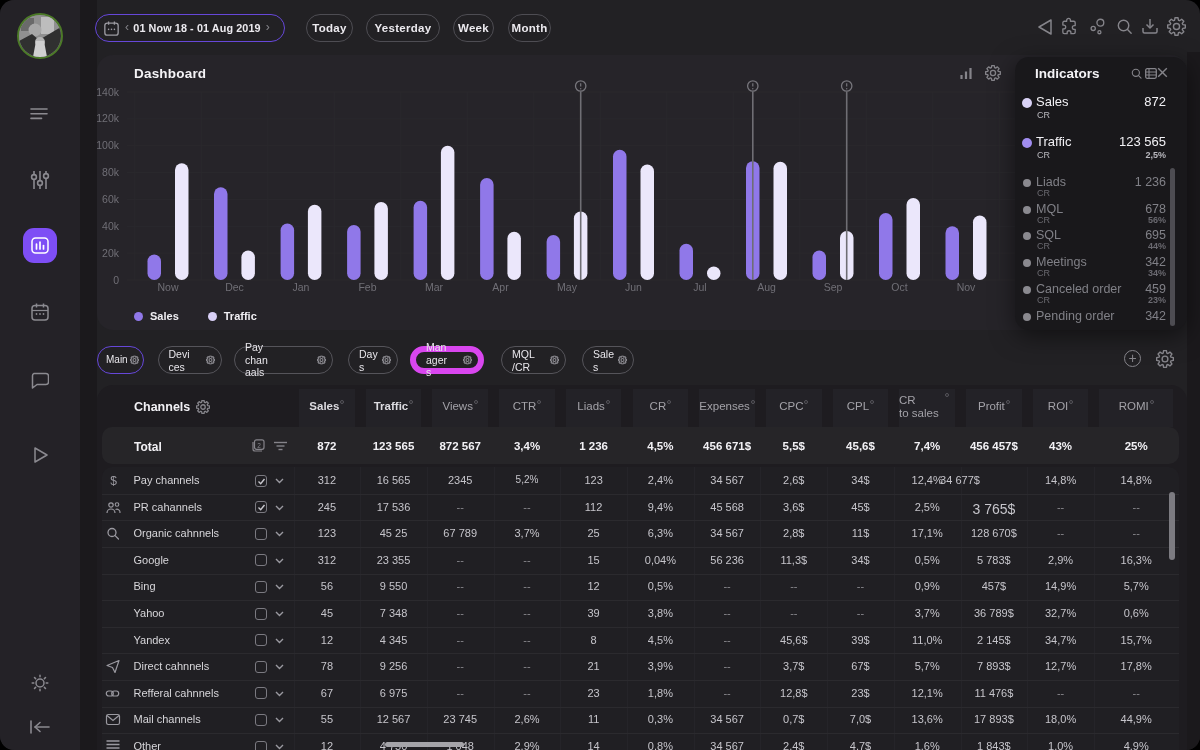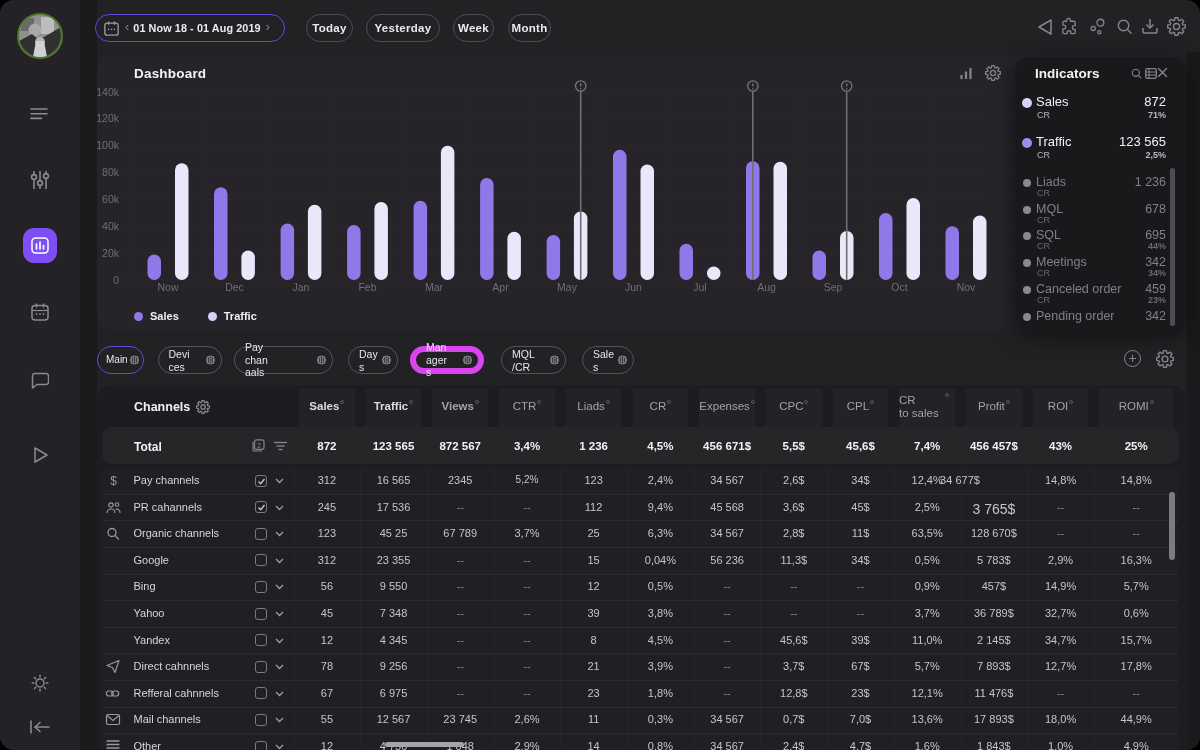--- a/index.html
+++ b/index.html
@@ -252,34 +252,34 @@
       <line x1="4" y1="0.7" x2="4" y2="10.3" stroke="#85848a" stroke-width="1.1"></line>
     </svg>
 <svg class="abs" style="left:1157px;top:67px" width="11" height="11" viewBox="0 0 11 11">
       <line x1="1.2" y1="1.2" x2="9.8" y2="9.8" stroke="#85848a" stroke-width="1.4"></line>
       <line x1="9.8" y1="1.2" x2="1.2" y2="9.8" stroke="#85848a" stroke-width="1.4"></line>
     </svg>
 <span class="abs" style="left:1022px;top:98px;width:10px;height:10px;border-radius:50%;background:#d9d2f6"></span>
     <span class="abs" style="left:1036px;top:94px;color:#f2f1f5;font-size:13px">Sales</span>
     <span class="abs" style="left:0;top:94px;width:1166px;text-align:right;color:#f2f1f5;font-size:13px">872</span>
     <span class="abs" style="left:1037px;top:110px;color:#b9b8be;font-size:9px">CR</span>
-    <span class="abs" style="left:0;top:110px;width:1166px;text-align:right;color:#b9b8be;font-size:9px;font-weight:bold">71%</span>
 <span class="abs" style="left:1022px;top:138px;width:10px;height:10px;border-radius:50%;background:#a18df0"></span>
     <span class="abs" style="left:1036px;top:134px;color:#f2f1f5;font-size:13px">Traffic</span>
     <span class="abs" style="left:0;top:134px;width:1166px;text-align:right;color:#f2f1f5;font-size:13px">123 565</span>
     <span class="abs" style="left:1037px;top:150px;color:#b9b8be;font-size:9px">CR</span>
     <span class="abs" style="left:0;top:150px;width:1166px;text-align:right;color:#b9b8be;font-size:9px;font-weight:bold">2,5%</span>
 <span class="abs" style="left:1023px;top:179px;width:8px;height:8px;border-radius:50%;background:#8a898f"></span>
     <span class="abs" style="left:1036px;top:175px;color:#808087;font-size:12.5px">Liads</span>
     <span class="abs" style="left:0;top:175px;width:1166px;text-align:right;color:#808087;font-size:12.5px">1 236</span>
     <span class="abs" style="left:1037px;top:188px;color:#6a6970;font-size:9px">CR</span>
 <span class="abs" style="left:1023px;top:205.7px;width:8px;height:8px;border-radius:50%;background:#8a898f"></span>
     <span class="abs" style="left:1036px;top:201.7px;color:#808087;font-size:12.5px">MQL</span>
     <span class="abs" style="left:0;top:201.7px;width:1166px;text-align:right;color:#808087;font-size:12.5px">678</span>
     <span class="abs" style="left:1037px;top:214.7px;color:#6a6970;font-size:9px">CR</span>
+    <span class="abs" style="left:0;top:214.7px;width:1166px;text-align:right;color:#6a6970;font-size:9px;font-weight:bold">56%</span>
 <span class="abs" style="left:1023px;top:232.39999999999998px;width:8px;height:8px;border-radius:50%;background:#8a898f"></span>
     <span class="abs" style="left:1036px;top:228.39999999999998px;color:#808087;font-size:12.5px">SQL</span>
     <span class="abs" style="left:0;top:228.39999999999998px;width:1166px;text-align:right;color:#808087;font-size:12.5px">695</span>
     <span class="abs" style="left:1037px;top:241.39999999999998px;color:#6a6970;font-size:9px">CR</span>
     <span class="abs" style="left:0;top:241.39999999999998px;width:1166px;text-align:right;color:#6a6970;font-size:9px;font-weight:bold">44%</span>
 <span class="abs" style="left:1023px;top:259.09999999999997px;width:8px;height:8px;border-radius:50%;background:#8a898f"></span>
     <span class="abs" style="left:1036px;top:255.09999999999997px;color:#808087;font-size:12.5px">Meetings</span>
     <span class="abs" style="left:0;top:255.09999999999997px;width:1166px;text-align:right;color:#808087;font-size:12.5px">342</span>
     <span class="abs" style="left:1037px;top:268.09999999999997px;color:#6a6970;font-size:9px">CR</span>
     <span class="abs" style="left:0;top:268.09999999999997px;width:1166px;text-align:right;color:#6a6970;font-size:9px;font-weight:bold">34%</span>
@@ -386,21 +386,21 @@
 <div class="abs" style="left:632.5px;top:389px;width:55.7px;height:37.5px;background:#232227"></div>
 <div class="abs" style="left:699.2px;top:389px;width:55.7px;height:37.5px;background:#232227"></div>
 <div class="abs" style="left:765.9px;top:389px;width:55.7px;height:37.5px;background:#232227"></div>
 <div class="abs" style="left:832.6px;top:389px;width:55.7px;height:37.5px;background:#232227"></div>
 <div class="abs" style="left:899.3px;top:389px;width:55.7px;height:37.5px;background:#232227"></div>
 <div class="abs" style="left:966.0px;top:389px;width:55.7px;height:37.5px;background:#232227"></div>
 <div class="abs" style="left:1032.7px;top:389px;width:55.7px;height:37.5px;background:#232227"></div>
 <div class="abs" style="left:1099.4px;top:389px;width:73.6px;height:37.5px;background:#232227"></div>
 <div class="cell" style="left:294.9px;top:400px;width:64px;color:#dcdbe0;font-size:11.5px;font-weight:bold">Sales<span style="display:inline-block;width:4px;height:4px;border:1px solid #57565c;border-radius:50%;vertical-align:6px;margin-left:1px"></span></div>
 <div class="cell" style="left:361.5px;top:400px;width:64px;color:#dcdbe0;font-size:11.5px;font-weight:bold">Traffic<span style="display:inline-block;width:4px;height:4px;border:1px solid #57565c;border-radius:50%;vertical-align:6px;margin-left:1px"></span></div>
-<div class="cell" style="left:428.2px;top:400px;width:64px;color:#a3a2a8;font-size:11.5px;font-weight:bold">Views<span style="display:inline-block;width:4px;height:4px;border:1px solid #57565c;border-radius:50%;vertical-align:6px;margin-left:1px"></span></div>
+<div class="cell" style="left:428.2px;top:400px;width:64px;color:#a3a2a8;font-size:11.5px;font-weight:normal">Views<span style="display:inline-block;width:4px;height:4px;border:1px solid #57565c;border-radius:50%;vertical-align:6px;margin-left:1px"></span></div>
 <div class="cell" style="left:495.0px;top:400px;width:64px;color:#a3a2a8;font-size:11.5px;font-weight:normal">CTR<span style="display:inline-block;width:4px;height:4px;border:1px solid #57565c;border-radius:50%;vertical-align:6px;margin-left:1px"></span></div>
 <div class="cell" style="left:561.6px;top:400px;width:64px;color:#a3a2a8;font-size:11.5px;font-weight:normal">Liads<span style="display:inline-block;width:4px;height:4px;border:1px solid #57565c;border-radius:50%;vertical-align:6px;margin-left:1px"></span></div>
 <div class="cell" style="left:628.4px;top:400px;width:64px;color:#a3a2a8;font-size:11.5px;font-weight:normal">CR<span style="display:inline-block;width:4px;height:4px;border:1px solid #57565c;border-radius:50%;vertical-align:6px;margin-left:1px"></span></div>
 <div class="cell" style="left:695.1px;top:400px;width:64px;color:#a3a2a8;font-size:11.5px;font-weight:normal">Expenses<span style="display:inline-block;width:4px;height:4px;border:1px solid #57565c;border-radius:50%;vertical-align:6px;margin-left:1px"></span></div>
 <div class="cell" style="left:761.8px;top:400px;width:64px;color:#a3a2a8;font-size:11.5px;font-weight:normal">CPC<span style="display:inline-block;width:4px;height:4px;border:1px solid #57565c;border-radius:50%;vertical-align:6px;margin-left:1px"></span></div>
 <div class="cell" style="left:828.5px;top:400px;width:64px;color:#a3a2a8;font-size:11.5px;font-weight:normal">CPL<span style="display:inline-block;width:4px;height:4px;border:1px solid #57565c;border-radius:50%;vertical-align:6px;margin-left:1px"></span></div>
 <div class="abs" style="left:899px;top:394px;color:#a3a2a8;font-size:11.5px;line-height:13px">CR<br>to sales</div>
 <div class="abs" style="left:945px;top:393px;width:4px;height:4px;border:1px solid #57565c;border-radius:50%"></div>
 <div class="cell" style="left:961.9px;top:400px;width:64px;color:#a3a2a8;font-size:11.5px;font-weight:normal">Profit<span style="display:inline-block;width:4px;height:4px;border:1px solid #57565c;border-radius:50%;vertical-align:6px;margin-left:1px"></span></div>
 <div class="cell" style="left:1028.6px;top:400px;width:64px;color:#a3a2a8;font-size:11.5px;font-weight:normal">ROI<span style="display:inline-block;width:4px;height:4px;border:1px solid #57565c;border-radius:50%;vertical-align:6px;margin-left:1px"></span></div>
@@ -496,35 +496,35 @@
 <div class="cell" style="left:815.5px;top:500.6px;width:90px;color:#c6c5cb;font-size:11px">45$</div>
 <div class="cell" style="left:882.2px;top:500.6px;width:90px;color:#c6c5cb;font-size:11px">2,5%</div>
 <div class="cell" style="left:948.9px;top:500.6px;width:90px;color:#c6c5cb;font-size:14px">3 765$</div>
 <div class="cell" style="left:1015.6px;top:500.6px;width:90px;color:#8a898f;font-size:11px">--</div>
 <div class="cell" style="left:1091.2px;top:500.6px;width:90px;color:#8a898f;font-size:11px">--</div>
 <div class="hl" style="left:101.5px;top:520.4px;width:1077px"></div>
 <svg class="abs" style="left:105px;top:526.2px" width="16" height="15" viewBox="0 0 15 15">
       <circle cx="6.5" cy="6.5" r="4" fill="none" stroke="#9a99a0" stroke-width="1.3"></circle>
       <line x1="9.6" y1="9.6" x2="13" y2="13" stroke="#9a99a0" stroke-width="1.3" stroke-linecap="round"></line>
     </svg>
-<span class="abs" style="left:133.5px;top:527.2px;color:#d7d6da;font-size:11px">Organic channels</span>
+<span class="abs" style="left:133.5px;top:527.2px;color:#d7d6da;font-size:11px">Organic cahnnels</span>
 <div class="abs" style="left:254.5px;top:527.7px;width:12px;height:12px;border:1.3px solid #7b7a81;border-radius:3px"></div>
 <svg class="abs" style="left:275px;top:531.2px" width="9" height="6" viewBox="0 0 9 6">
       <path d="M1 1 L4.5 4.5 L8 1" fill="none" stroke="#9a99a0" stroke-width="1.4"></path>
     </svg>
 <div class="cell" style="left:281.9px;top:527.2px;width:90px;color:#c6c5cb;font-size:11px">123</div>
 <div class="cell" style="left:348.5px;top:527.2px;width:90px;color:#c6c5cb;font-size:11px">45 25</div>
 <div class="cell" style="left:415.2px;top:527.2px;width:90px;color:#c6c5cb;font-size:11px">67 789</div>
 <div class="cell" style="left:482.0px;top:527.2px;width:90px;color:#c6c5cb;font-size:11px">3,7%</div>
 <div class="cell" style="left:548.6px;top:527.2px;width:90px;color:#c6c5cb;font-size:11px">25</div>
 <div class="cell" style="left:615.4px;top:527.2px;width:90px;color:#c6c5cb;font-size:11px">6,3%</div>
 <div class="cell" style="left:682.1px;top:527.2px;width:90px;color:#c6c5cb;font-size:11px">34 567</div>
 <div class="cell" style="left:748.8px;top:527.2px;width:90px;color:#c6c5cb;font-size:11px">2,8$</div>
 <div class="cell" style="left:815.5px;top:527.2px;width:90px;color:#c6c5cb;font-size:11px">11$</div>
-<div class="cell" style="left:882.2px;top:527.2px;width:90px;color:#c6c5cb;font-size:11px">63,5%</div>
+<div class="cell" style="left:882.2px;top:527.2px;width:90px;color:#c6c5cb;font-size:11px">17,1%</div>
 <div class="cell" style="left:948.9px;top:527.2px;width:90px;color:#c6c5cb;font-size:11px">128 670$</div>
 <div class="cell" style="left:1015.6px;top:527.2px;width:90px;color:#8a898f;font-size:11px">--</div>
 <div class="cell" style="left:1091.2px;top:527.2px;width:90px;color:#8a898f;font-size:11px">--</div>
 <div class="hl" style="left:101.5px;top:547.0px;width:1077px"></div>
 <span class="abs" style="left:133.5px;top:553.8px;color:#d7d6da;font-size:11px">Google</span>
 <div class="abs" style="left:254.5px;top:554.3px;width:12px;height:12px;border:1.3px solid #7b7a81;border-radius:3px"></div>
 <svg class="abs" style="left:275px;top:557.8px" width="9" height="6" viewBox="0 0 9 6">
       <path d="M1 1 L4.5 4.5 L8 1" fill="none" stroke="#9a99a0" stroke-width="1.4"></path>
     </svg>
 <div class="cell" style="left:281.9px;top:553.8px;width:90px;color:#c6c5cb;font-size:11px">312</div>

